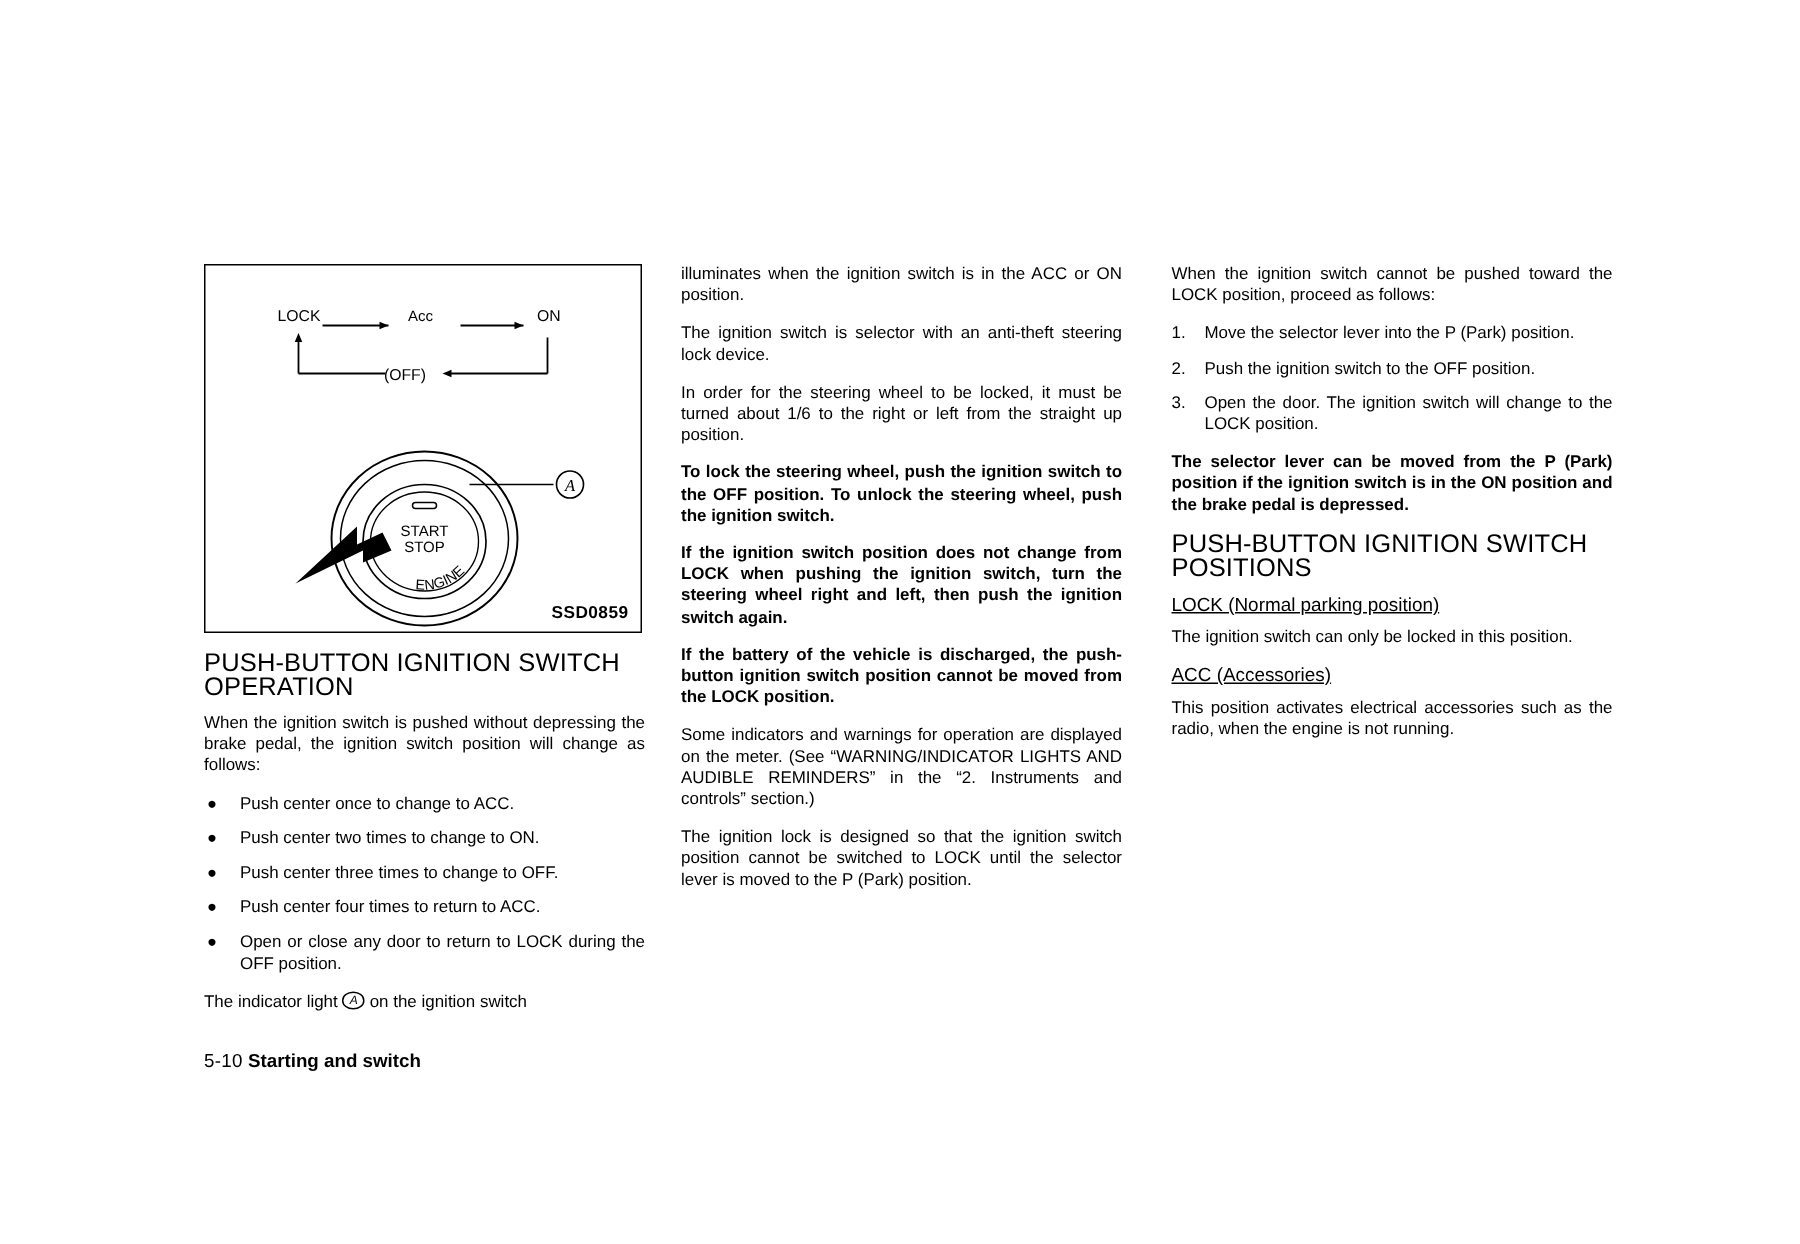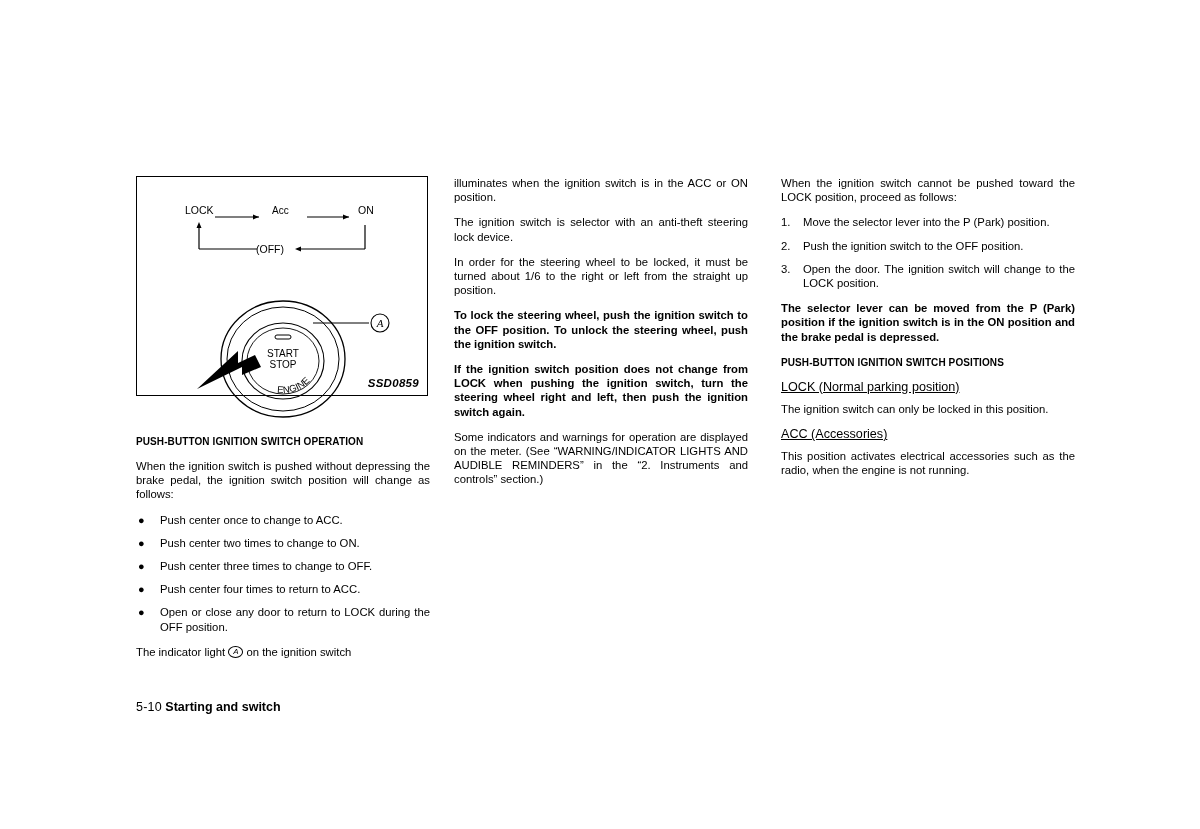--- a/index.html
+++ b/index.html
@@ -42,22 +42,22 @@
     font-size: 11.3px;
     line-height: 14.2px;
     text-align: justify;
     text-justify: inter-word;
   }
   p.last { margin-bottom: 0; }
   .bold {
     font-weight: bold;
   }
   h2.section {
-    font-size: 10px;
-    font-weight: bold;
+    font-size: 17px;
+    font-weight: normal;
     margin: 0 0 9px 0;
     line-height: 16px;
     letter-spacing: 0.1px;
   }
   h3.sub {
     font-size: 12.6px;
     font-weight: normal;
     margin: 0 0 7px 0;
     line-height: 15px;
     text-decoration: underline;
@@ -102,32 +102,31 @@
     font-size: 11.3px;
     line-height: 14.2px;
   }
 
   
   .figure {
     position: absolute;
     left: 0px;
     top: 0px;
     width: 292px;
-    height: 220px;
+    height: 246px;
     border: 1px solid #000;
     box-sizing: border-box;
   }
   .fig-caption {
     position: absolute;
     right: 8px;
     bottom: 6px;
     font-size: 11.5px;
     font-weight: bold;
     letter-spacing: 0.3px;
-    font-style: italic;
   }
   .fig-svg {
     position: absolute;
     left: 0; top: 0;
   }
 
   
   .col1-body {
     position: absolute;
     top: 258px;
@@ -246,21 +245,23 @@
         </p>
       </div>
     </div>
 
     <div class="col col-2">
       <p>illuminates when the ignition switch is in the ACC or ON position.</p>
       <p>The ignition switch is selector with an anti-theft steering lock device.</p>
       <p>In order for the steering wheel to be locked, it must be turned about 1/6 to the right or left from the straight up position.</p>
       <p class="bold">To lock the steering wheel, push the ignition switch to the OFF position. To unlock the steering wheel, push the ignition switch.</p>
       <p class="bold">If the ignition switch position does not change from LOCK when pushing the ignition switch, turn the steering wheel right and left, then push the ignition switch again.</p>
+      <p class="bold">If the battery of the vehicle is discharged, the push-button ignition switch position cannot be moved from the LOCK position.</p>
       <p>Some indicators and warnings for operation are displayed on the meter. (See “WARNING/INDICATOR LIGHTS AND AUDIBLE REMINDERS” in the “2. Instruments and controls” section.)</p>
+      <p class="last">The ignition lock is designed so that the ignition switch position cannot be switched to LOCK until the selector lever is moved to the P (Park) position.</p>
     </div>
 
     <div class="col col-3">
       <p>When the ignition switch cannot be pushed toward the LOCK position, proceed as follows:</p>
       <ol class="steps">
         <li><span class="num">1.</span><span>Move the selector lever into the P (Park) position.</span></li>
         <li><span class="num">2.</span><span>Push the ignition switch to the OFF position.</span></li>
         <li><span class="num">3.</span><span>Open the door. The ignition switch will change to the LOCK position.</span></li>
       </ol>
       <p class="bold">The selector lever can be moved from the P (Park) position if the ignition switch is in the ON position and the brake pedal is depressed.</p>

